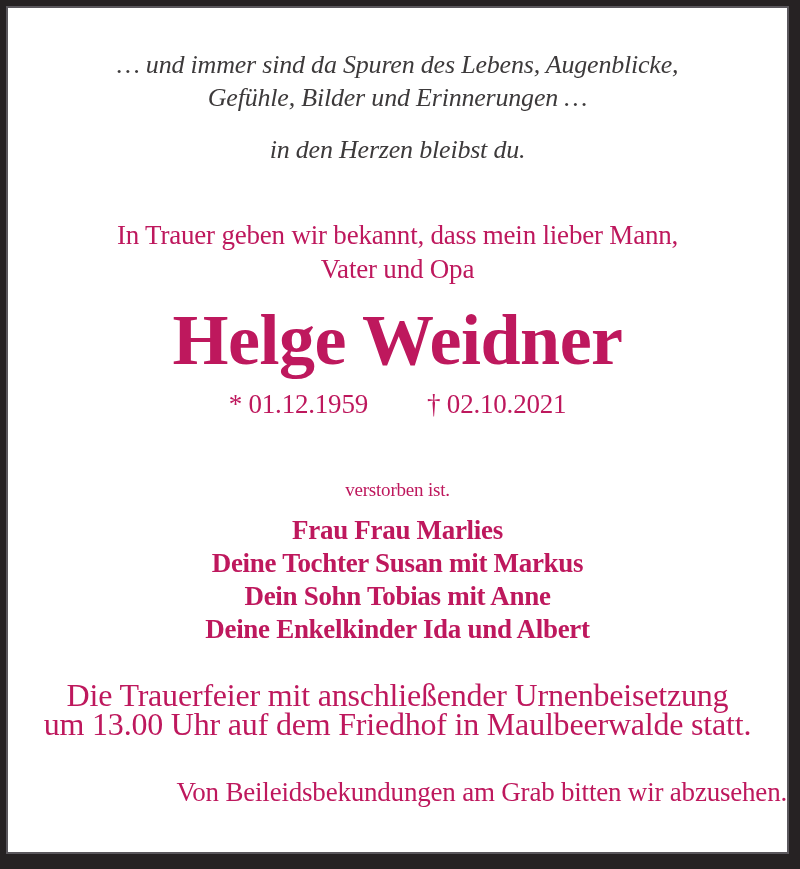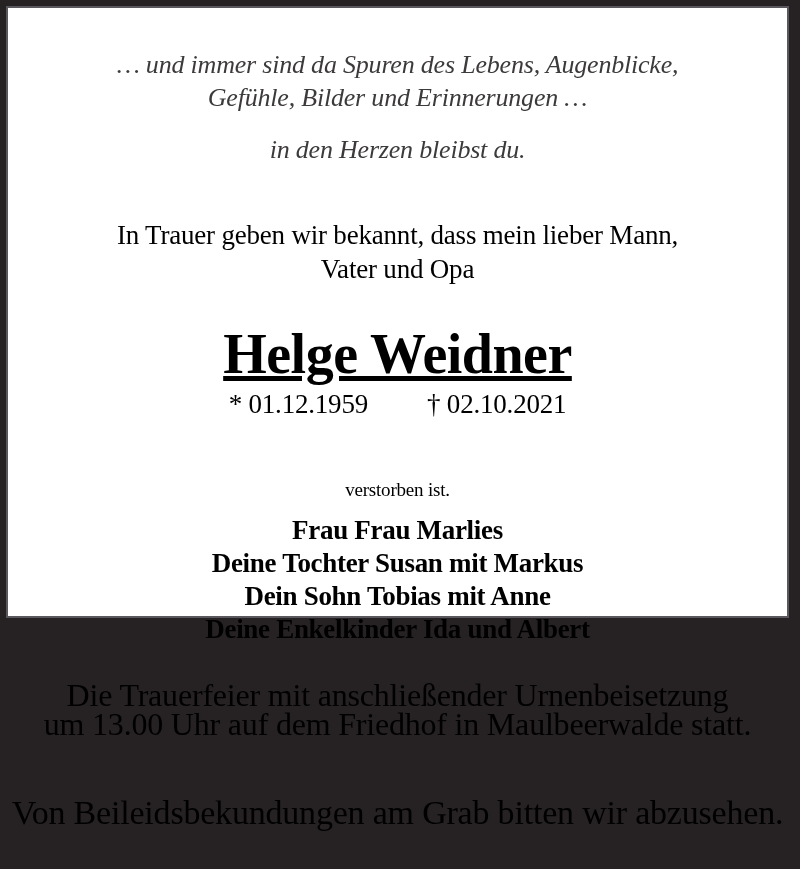--- a/index.html
+++ b/index.html
@@ -10,54 +10,53 @@
     background: #262223;
     font-family: "Liberation Serif", serif;
     overflow: hidden;
   }
   
   .sheet {
     position: absolute;
     top: 8px;
     left: 8px;
     width: 779px;
-    height: 608px;
+    height: 844px;
     background: #ffffff;
     box-shadow: 0 0 0 2px #5b585d;
   }
   .line-block {
     position: absolute;
     left: 0;
     right: 0;
     text-align: center;
-    color: #000000;
+    color: #be185d;
     letter-spacing: -0.2px;
   }
   .quote {
     font-style: italic;
     font-size: 26px;
     color: #3d3a3b;
   }
   .opening-quote { top: 40px;  line-height: 33px; }
   .farewell-quote { top: 127px; line-height: 29px; }
   .announcement { top: 210px; font-size: 27px; line-height: 34px; }
   .deceased-name {
-    top: 313px;
-    font-size: 56px;
+    top: 299px;
+    font-size: 72px;
     line-height: 66px;
     font-weight: bold;
     letter-spacing: -0.5px;
-    text-decoration: underline;
   }
   .dates { top: 382px; font-size: 27px; line-height: 28px; }
   .dates .death-date { margin-left: 59px; }
   .status-line { top: 468px; font-size: 19px; line-height: 28px; }
   .mourners { top: 506px; font-size: 27px; line-height: 33px; font-weight: bold; letter-spacing: -0.3px; }
   .funeral-info { top: 673px; font-size: 32px; line-height: 29px; }
-  .condolence-note { top: 791px; font-size: 34px; line-height: 28px; }
+  .condolence-note { top: 770px; font-size: 27px; line-height: 28px; text-align: right; }
 </style>
 </head>
 <body>
 
 <div class="sheet">
 
   <div class="line-block quote opening-quote">
     <div>… und immer sind da Spuren des Lebens, Augenblicke,</div>
     <div>Gefühle, Bilder und Erinnerungen …</div>
   </div>

